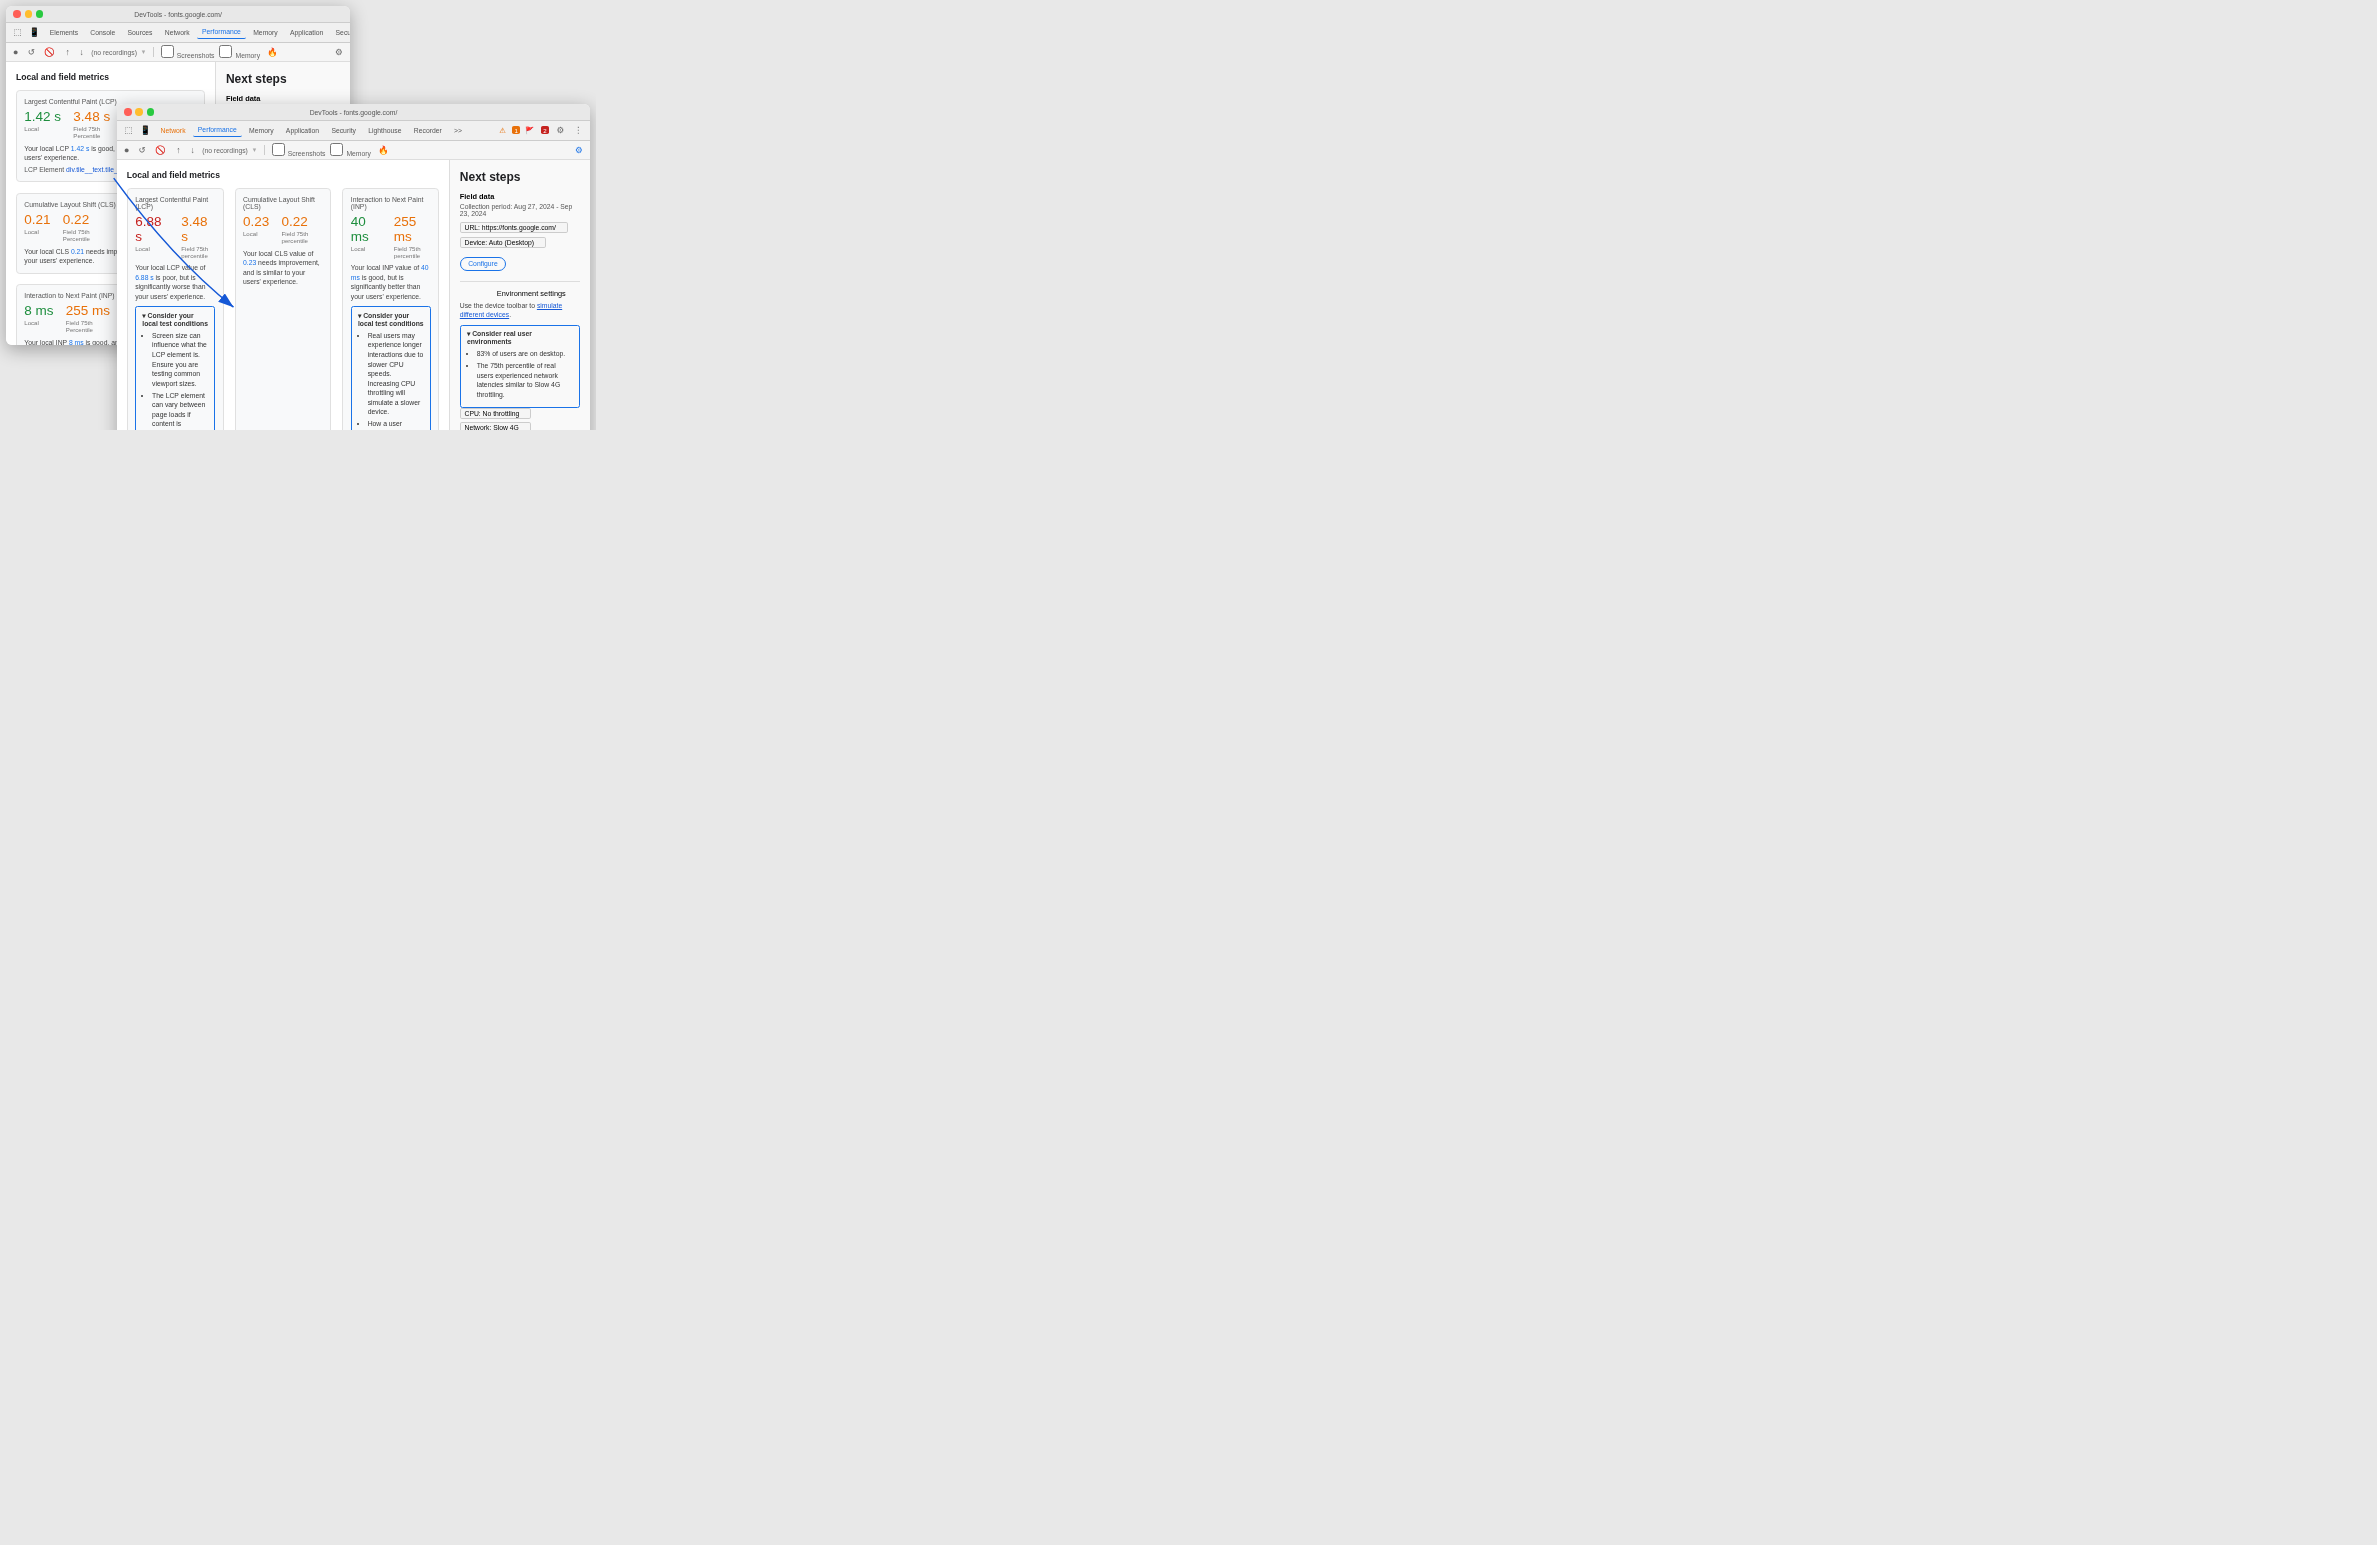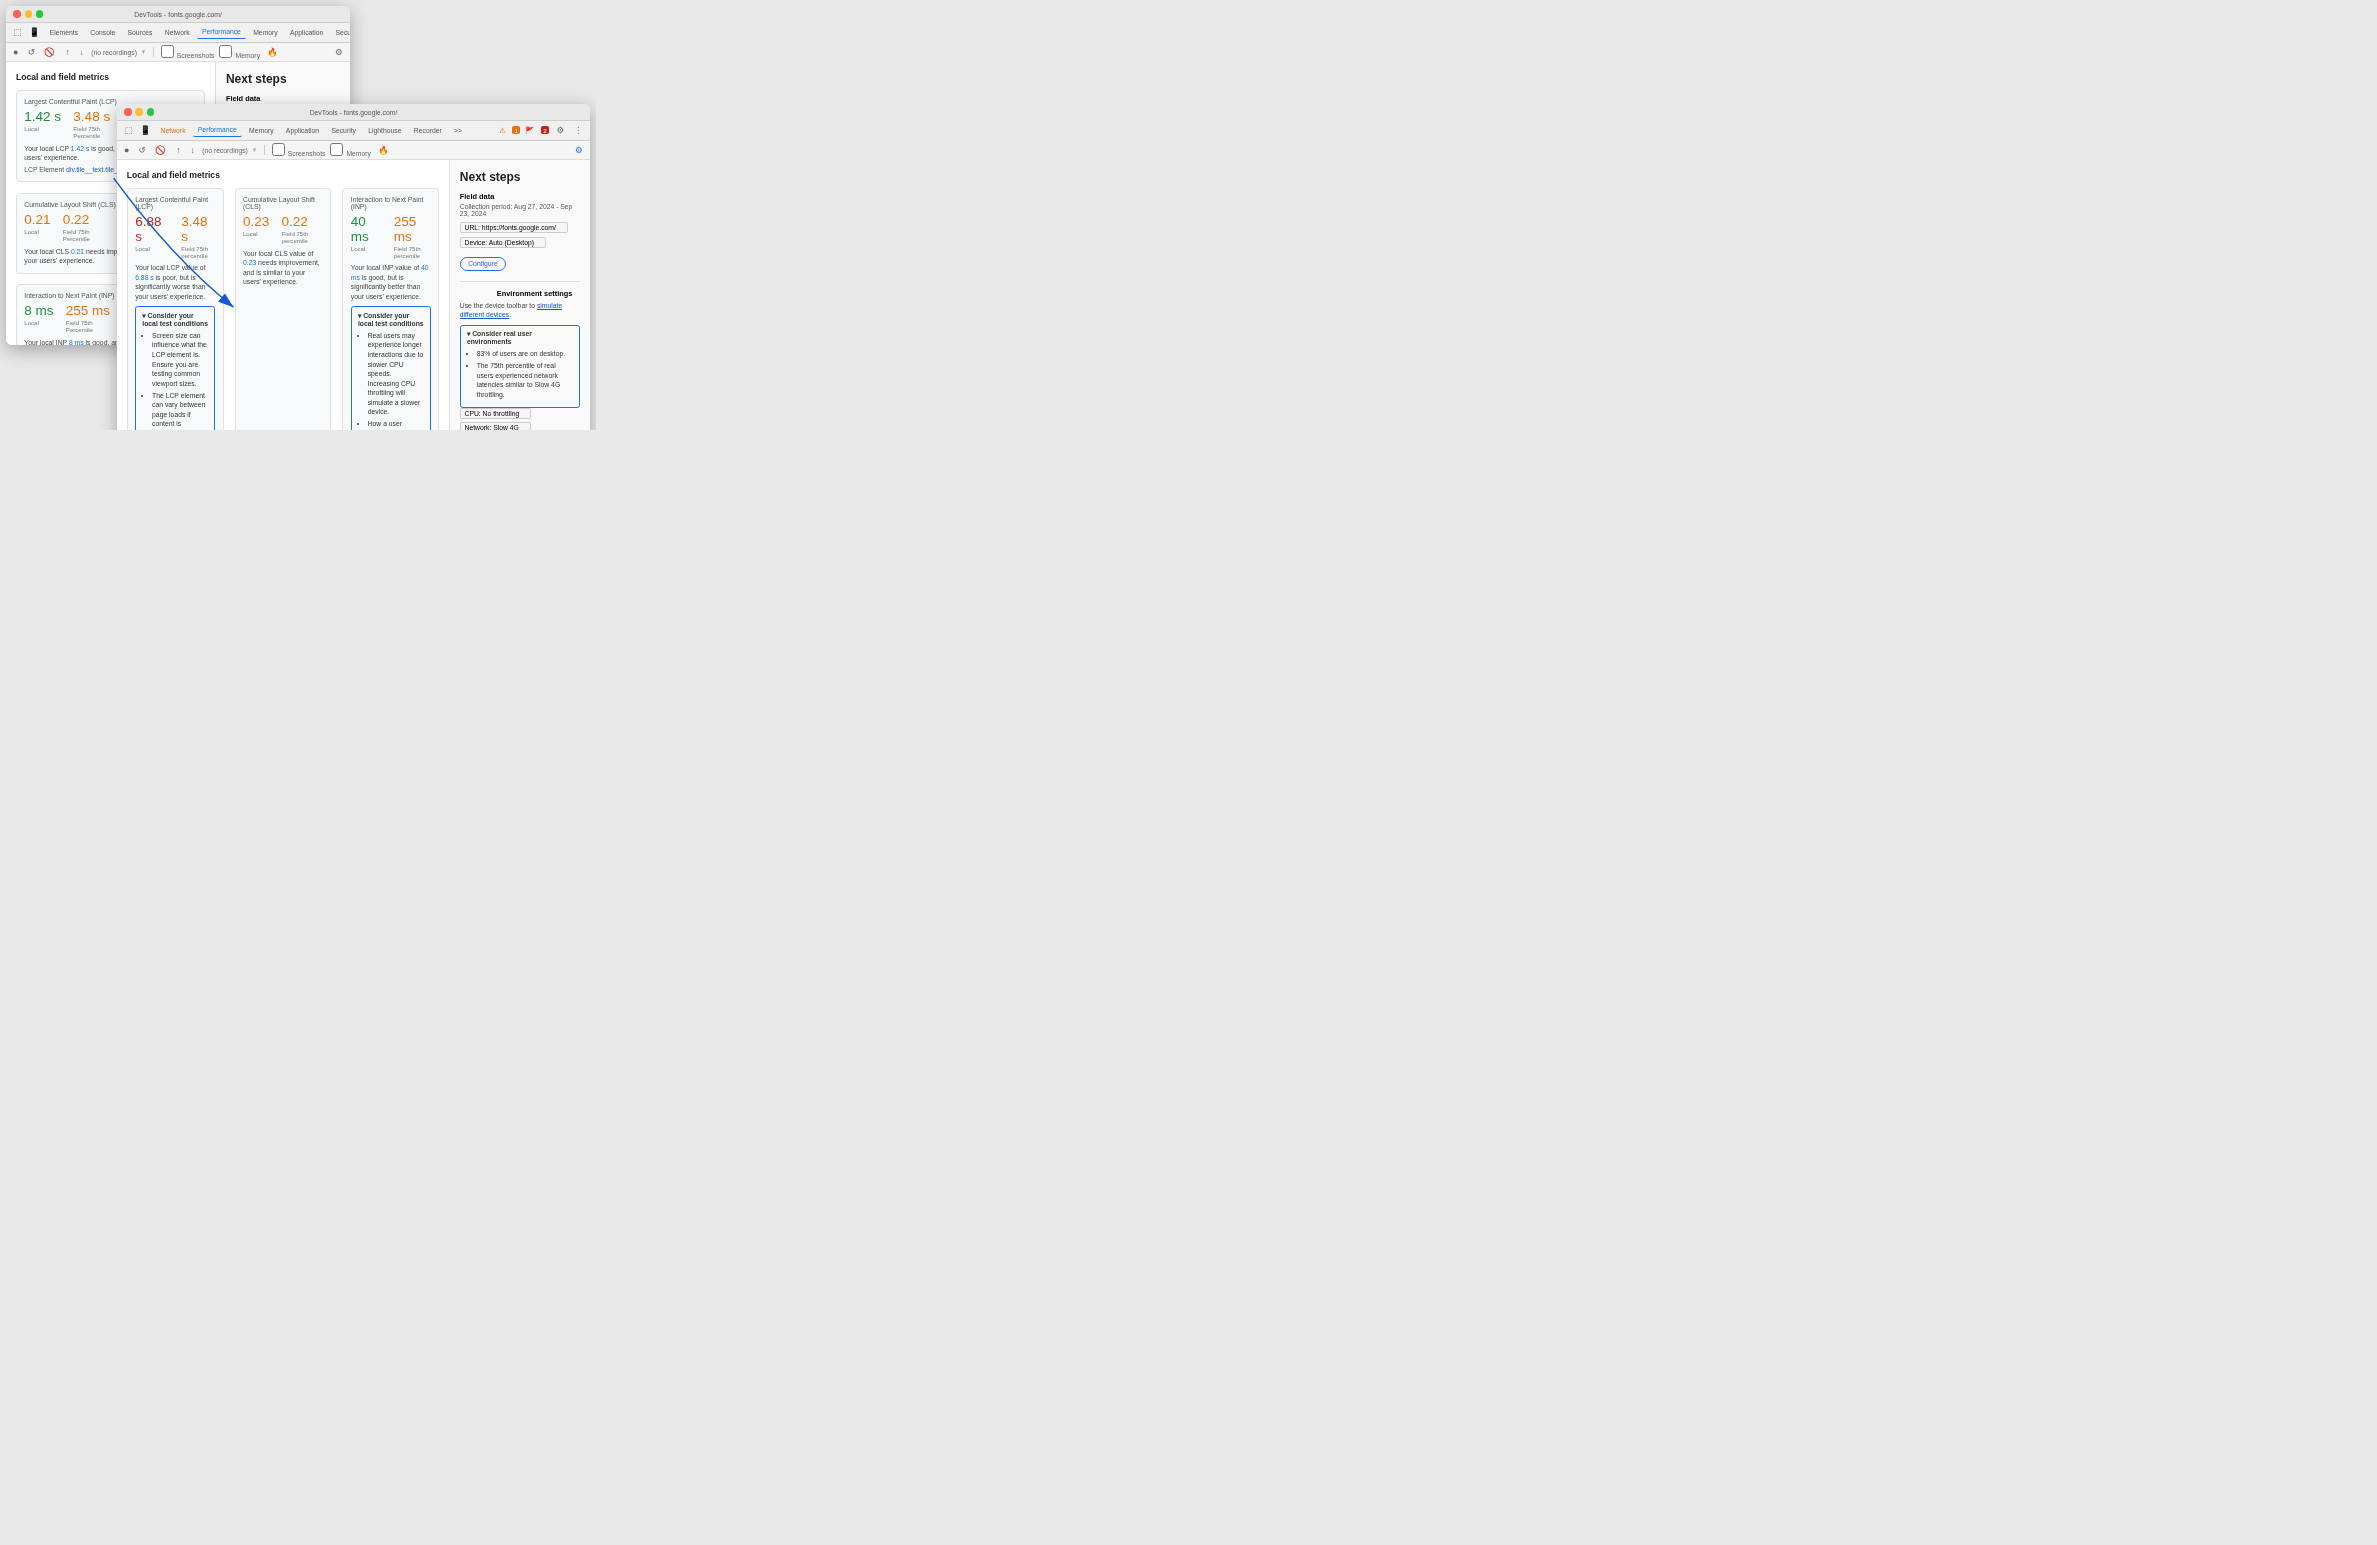--- a/index.html
+++ b/index.html
@@ -339,21 +339,21 @@
 
     
     .env-section {
       border-top: 0.6px solid #ddd;
       padding-top: 7.4px;
       margin-top: 2.5px;
     }
 
     .env-title {
       font-size: 7.4px;
-      font-weight: 700;
+      font-weight: 400;
       margin-bottom: 2.5px;
       padding-left: 37px;
     }
 
     .env-description {
       font-size: 6.8px;
       color: #444;
       line-height: 1.4;
       margin-bottom: 4.9px;
     }

